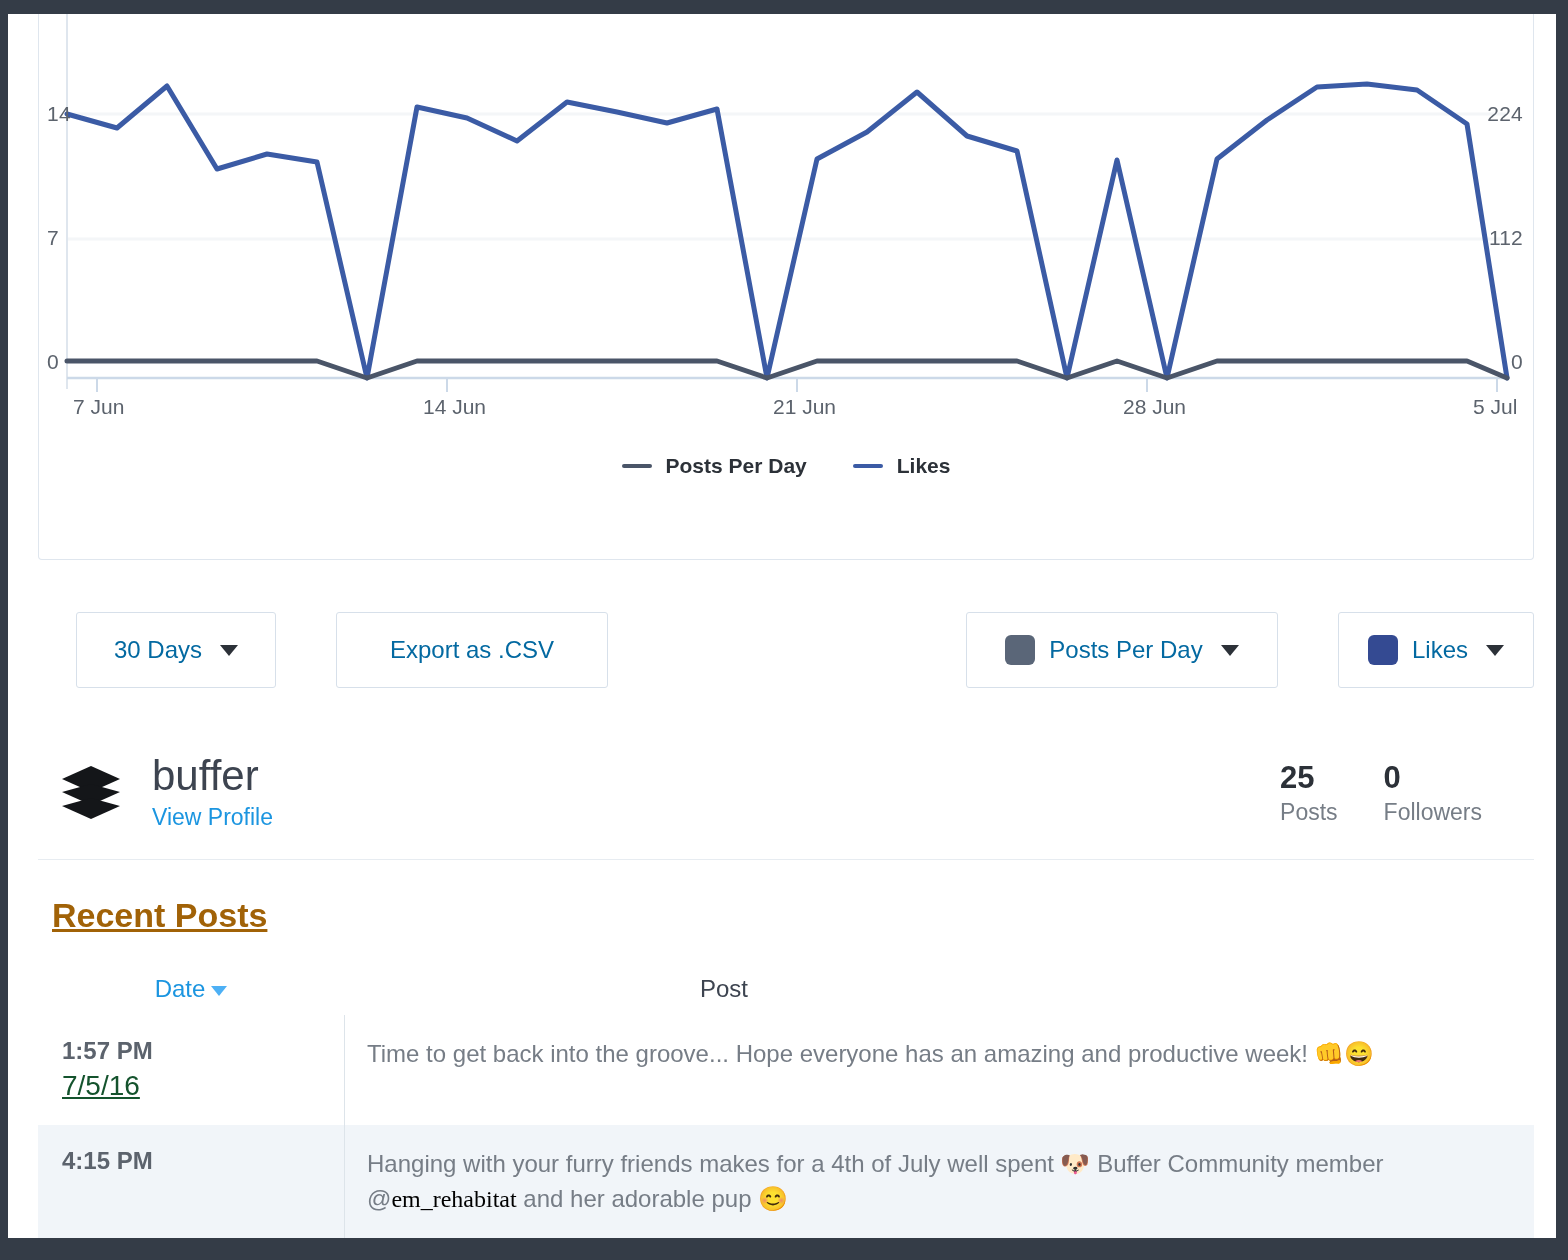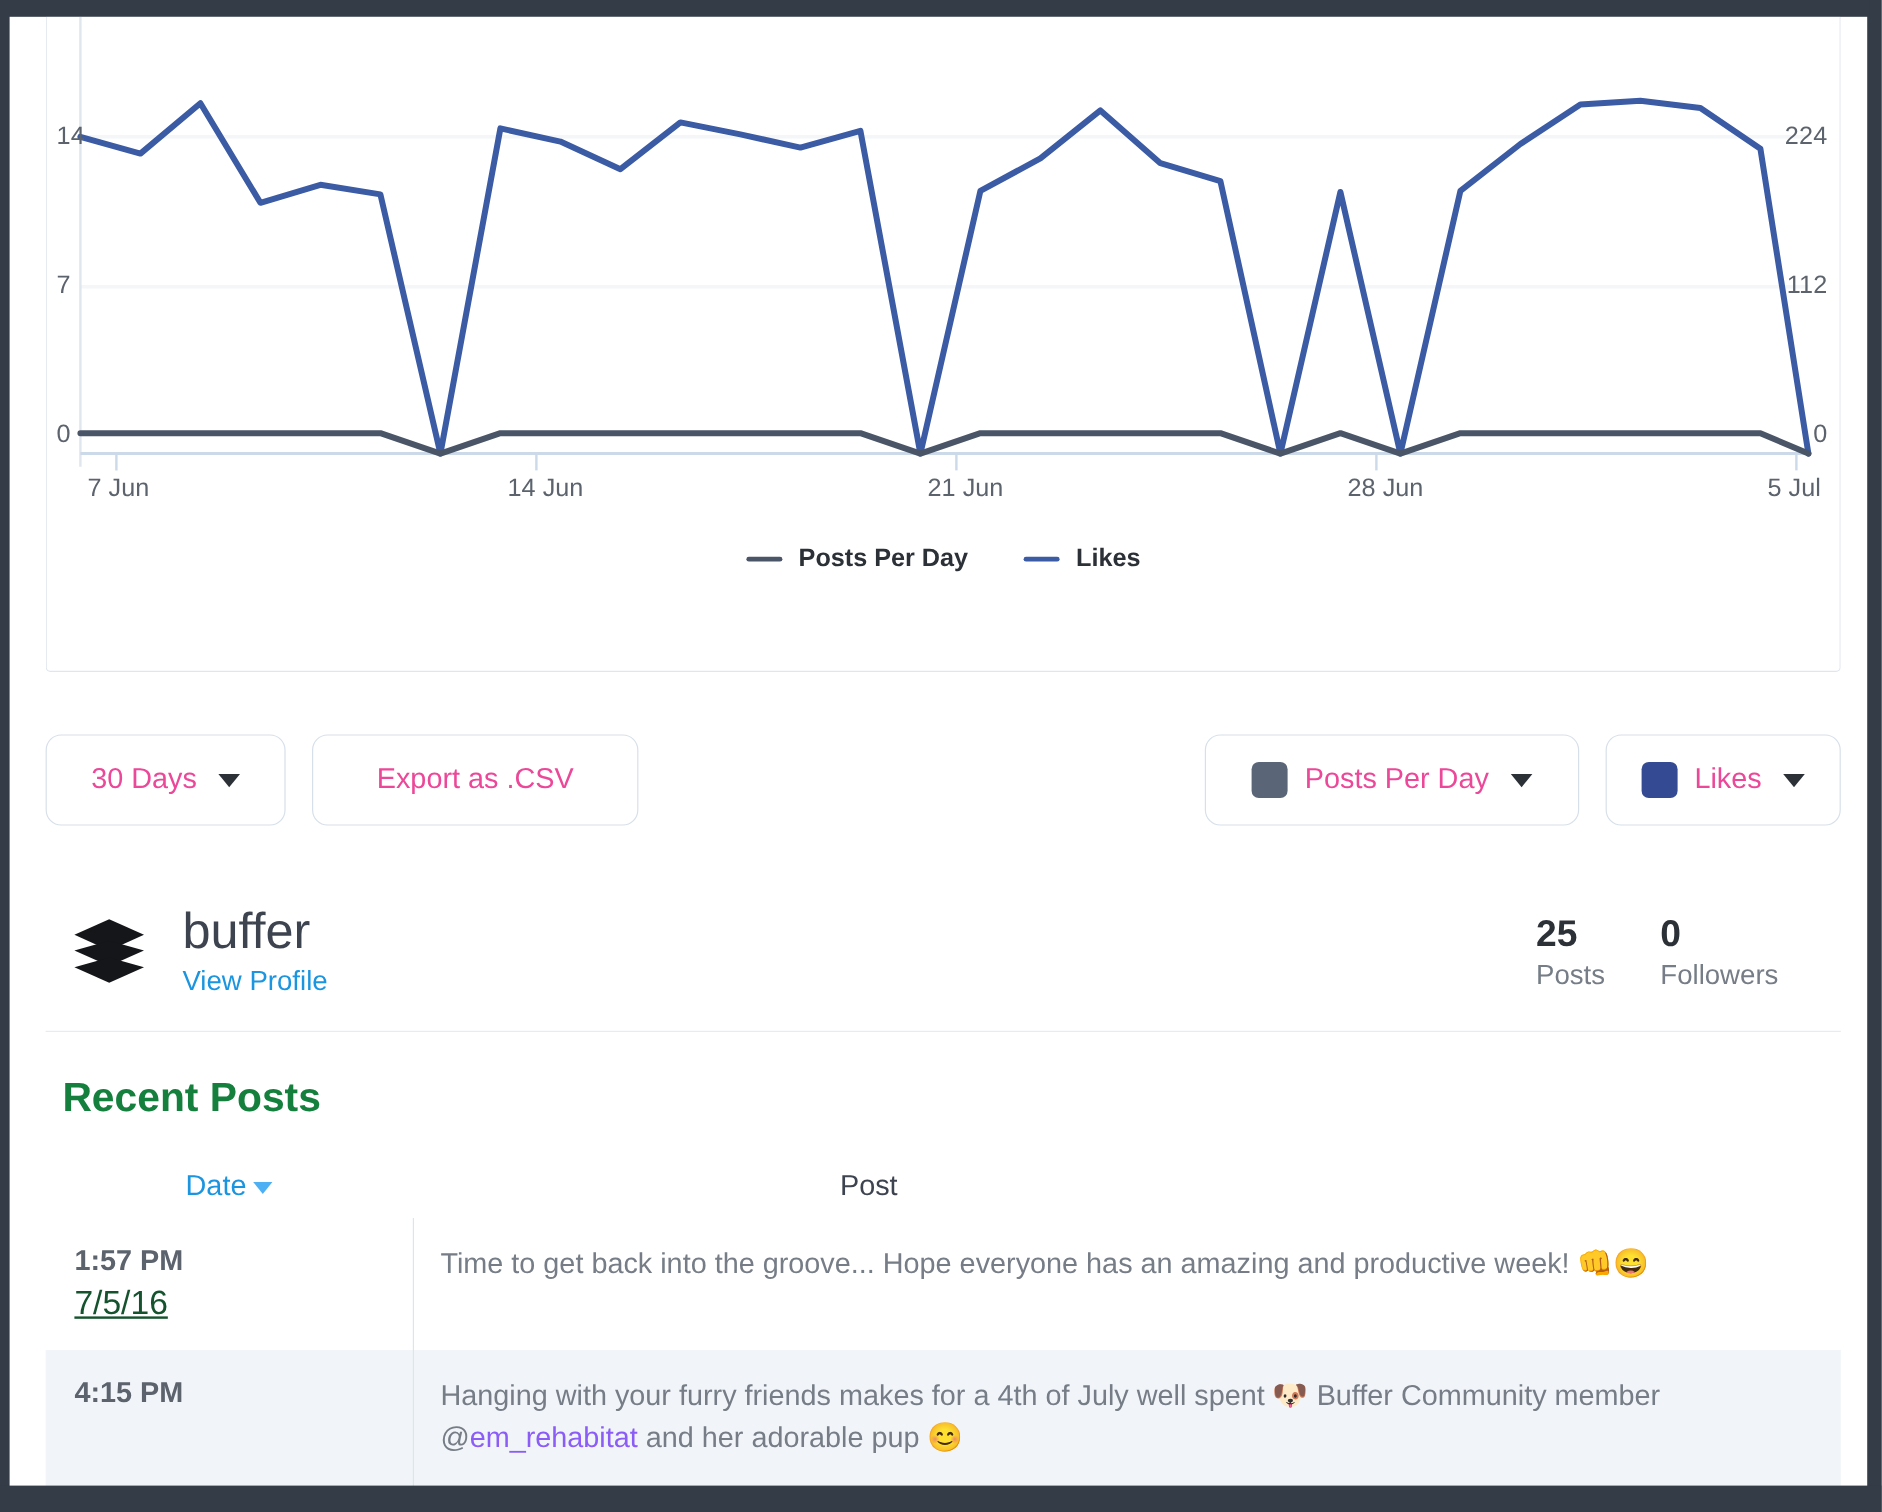--- a/index.html
+++ b/index.html
@@ -127,27 +127,28 @@
   .toolbar-left, .toolbar-right { display: flex; gap: 22px; }
 
   .btn {
     display: flex;
     align-items: center;
     justify-content: center;
     gap: 14px;
     height: 76px;
     padding: 0 26px;
     border: 1px solid #d7e0ea;
-    border-radius: 13px;
+    border-radius: 3px;
     background: #fff;
     box-sizing: border-box;
     font-size: 24px;
-    color: #ec4899;
+    color: #0369a1;
     cursor: pointer;
     white-space: nowrap;
+    margin-left: 38px;
   }
   .caret {
     width: 0; height: 0;
     border-left: 9px solid transparent;
     border-right: 9px solid transparent;
     border-top: 11px solid #2c3138;
     margin-left: 4px;
   }
   .swatch-box {
     width: 30px; height: 30px;
@@ -201,21 +202,22 @@
     font-size: 23px;
     color: #767d86;
     margin-top: 3px;
   }
 
   
   .section-title {
     margin: 36px 8px 0 22px;
     font-size: 34px;
     font-weight: bold;
-    color: #15803d;
+    color: #a16207;
+    text-decoration: underline;
   }
 
   .posts-table {
     margin: 28px 8px 0 8px;
   }
   .table-head {
     display: flex;
     align-items: center;
     height: 52px;
   }
@@ -271,21 +273,21 @@
   }
   .cell-post {
     flex: 1;
     border-left: 1px solid #dde4ea;
     padding: 22px 24px 22px 22px;
     box-sizing: border-box;
     font-size: 24px;
     color: #767d86;
     line-height: 1.45;
   }
-  .cell-post .mention { color: #8b5cf6; cursor: pointer; }
+  .cell-post .mention { color: #000000; cursor: pointer; font-family: Liberation Serif, serif; }
 </style>
 </head>
 <body>
 
 <div id="frame">
   <div id="viewport">
     <div id="page">
 
       <div class="chart-card">
 

